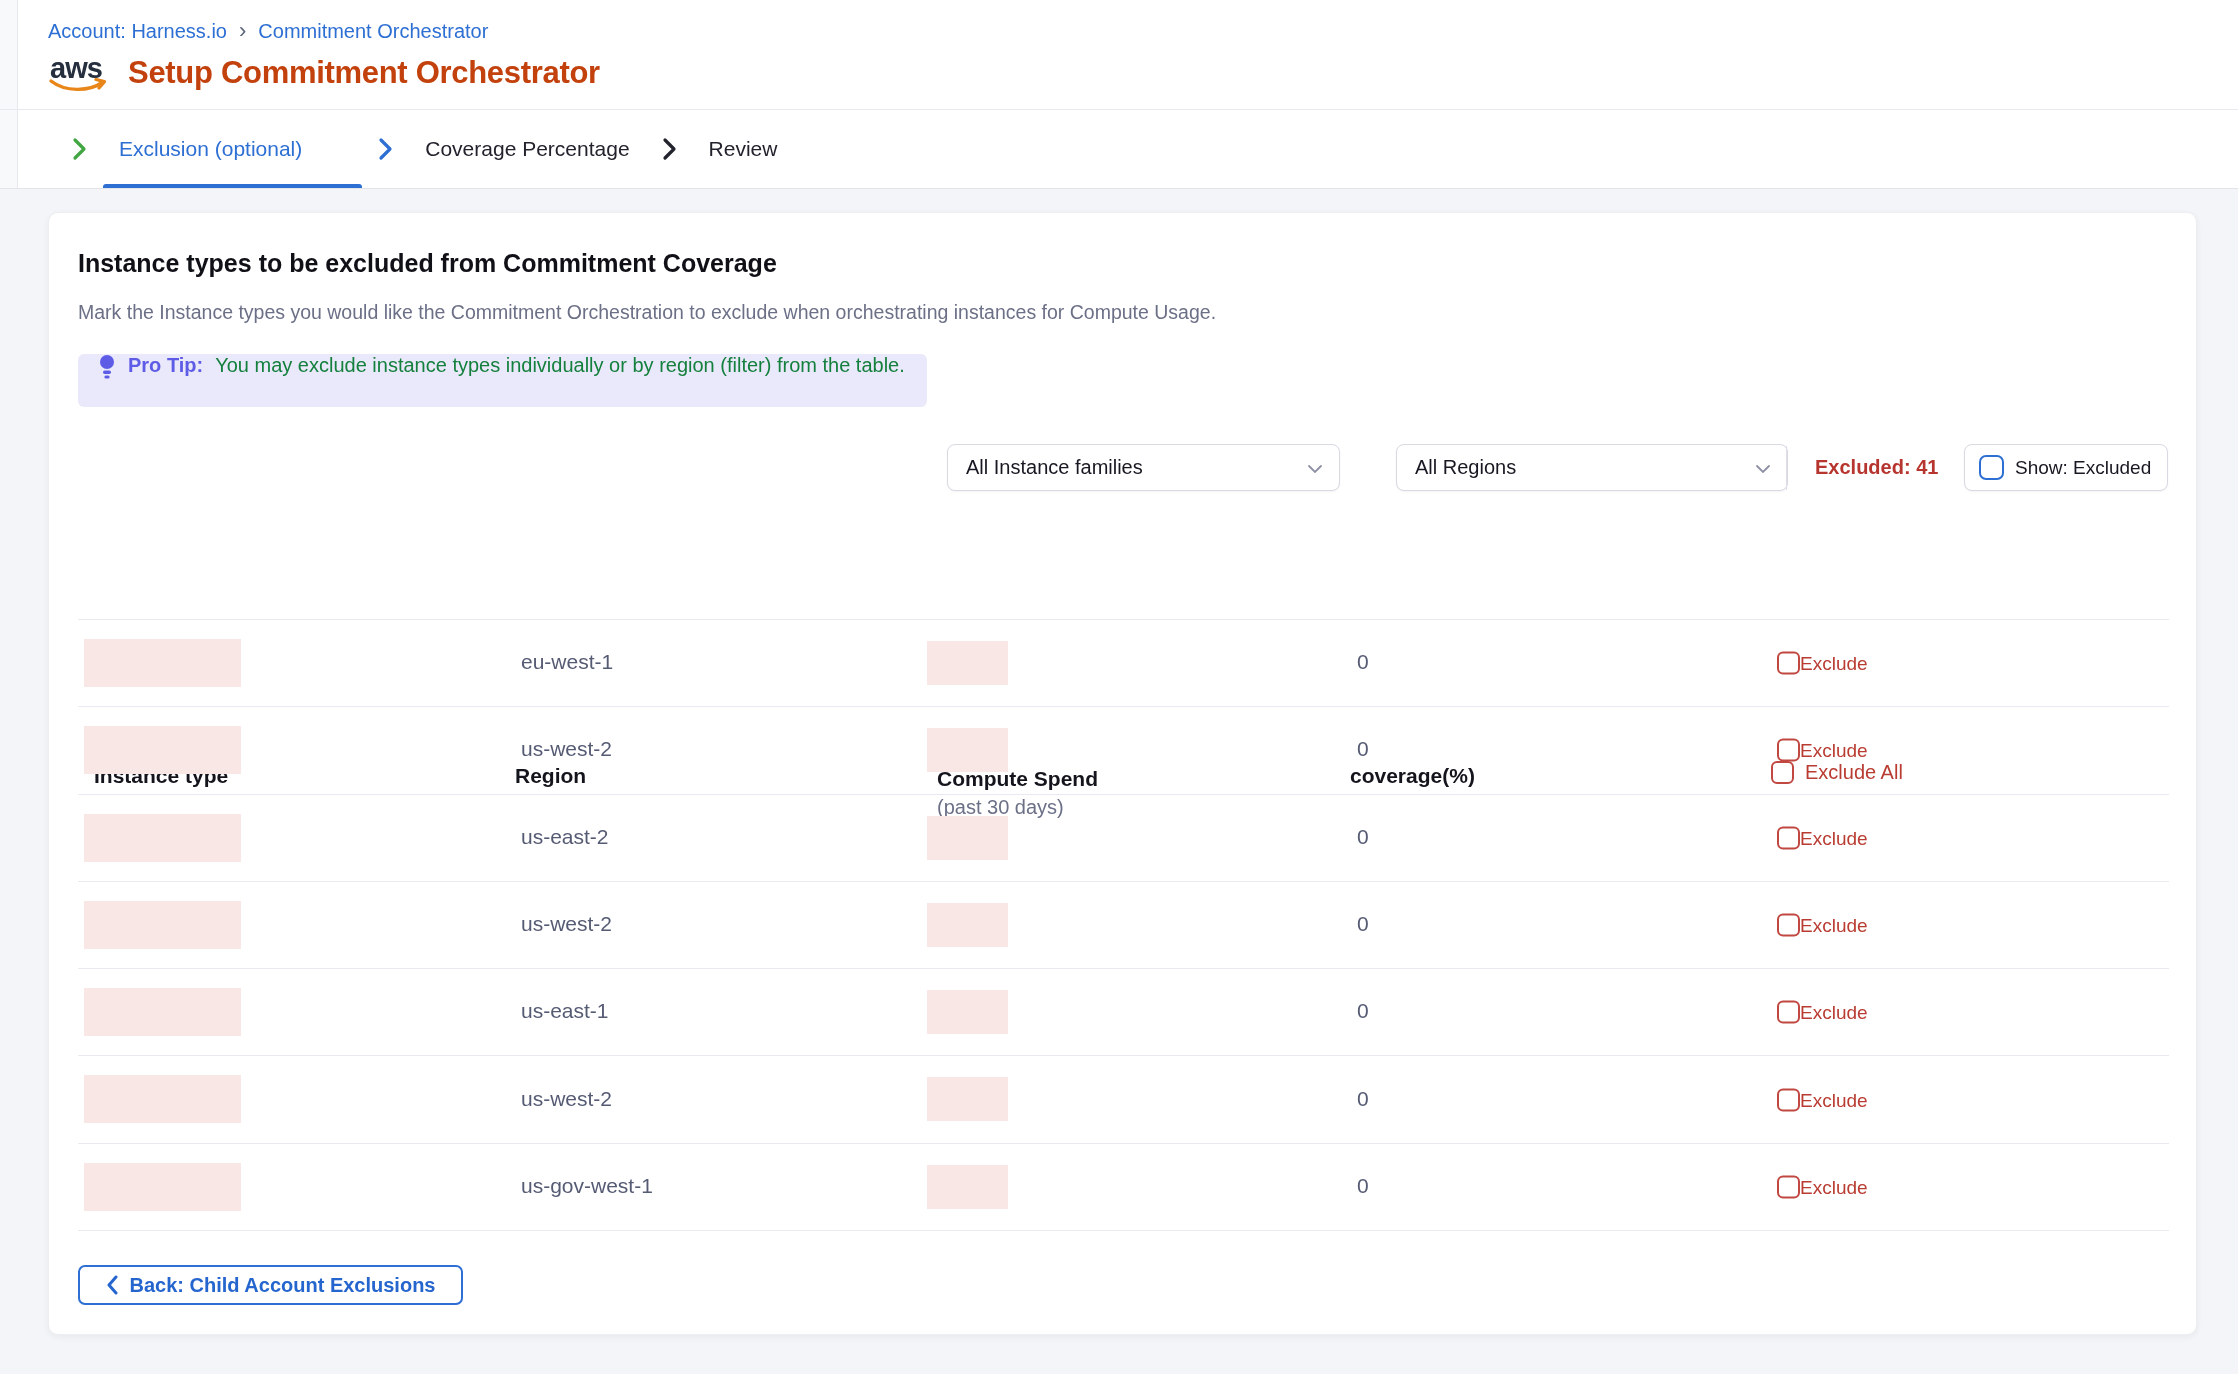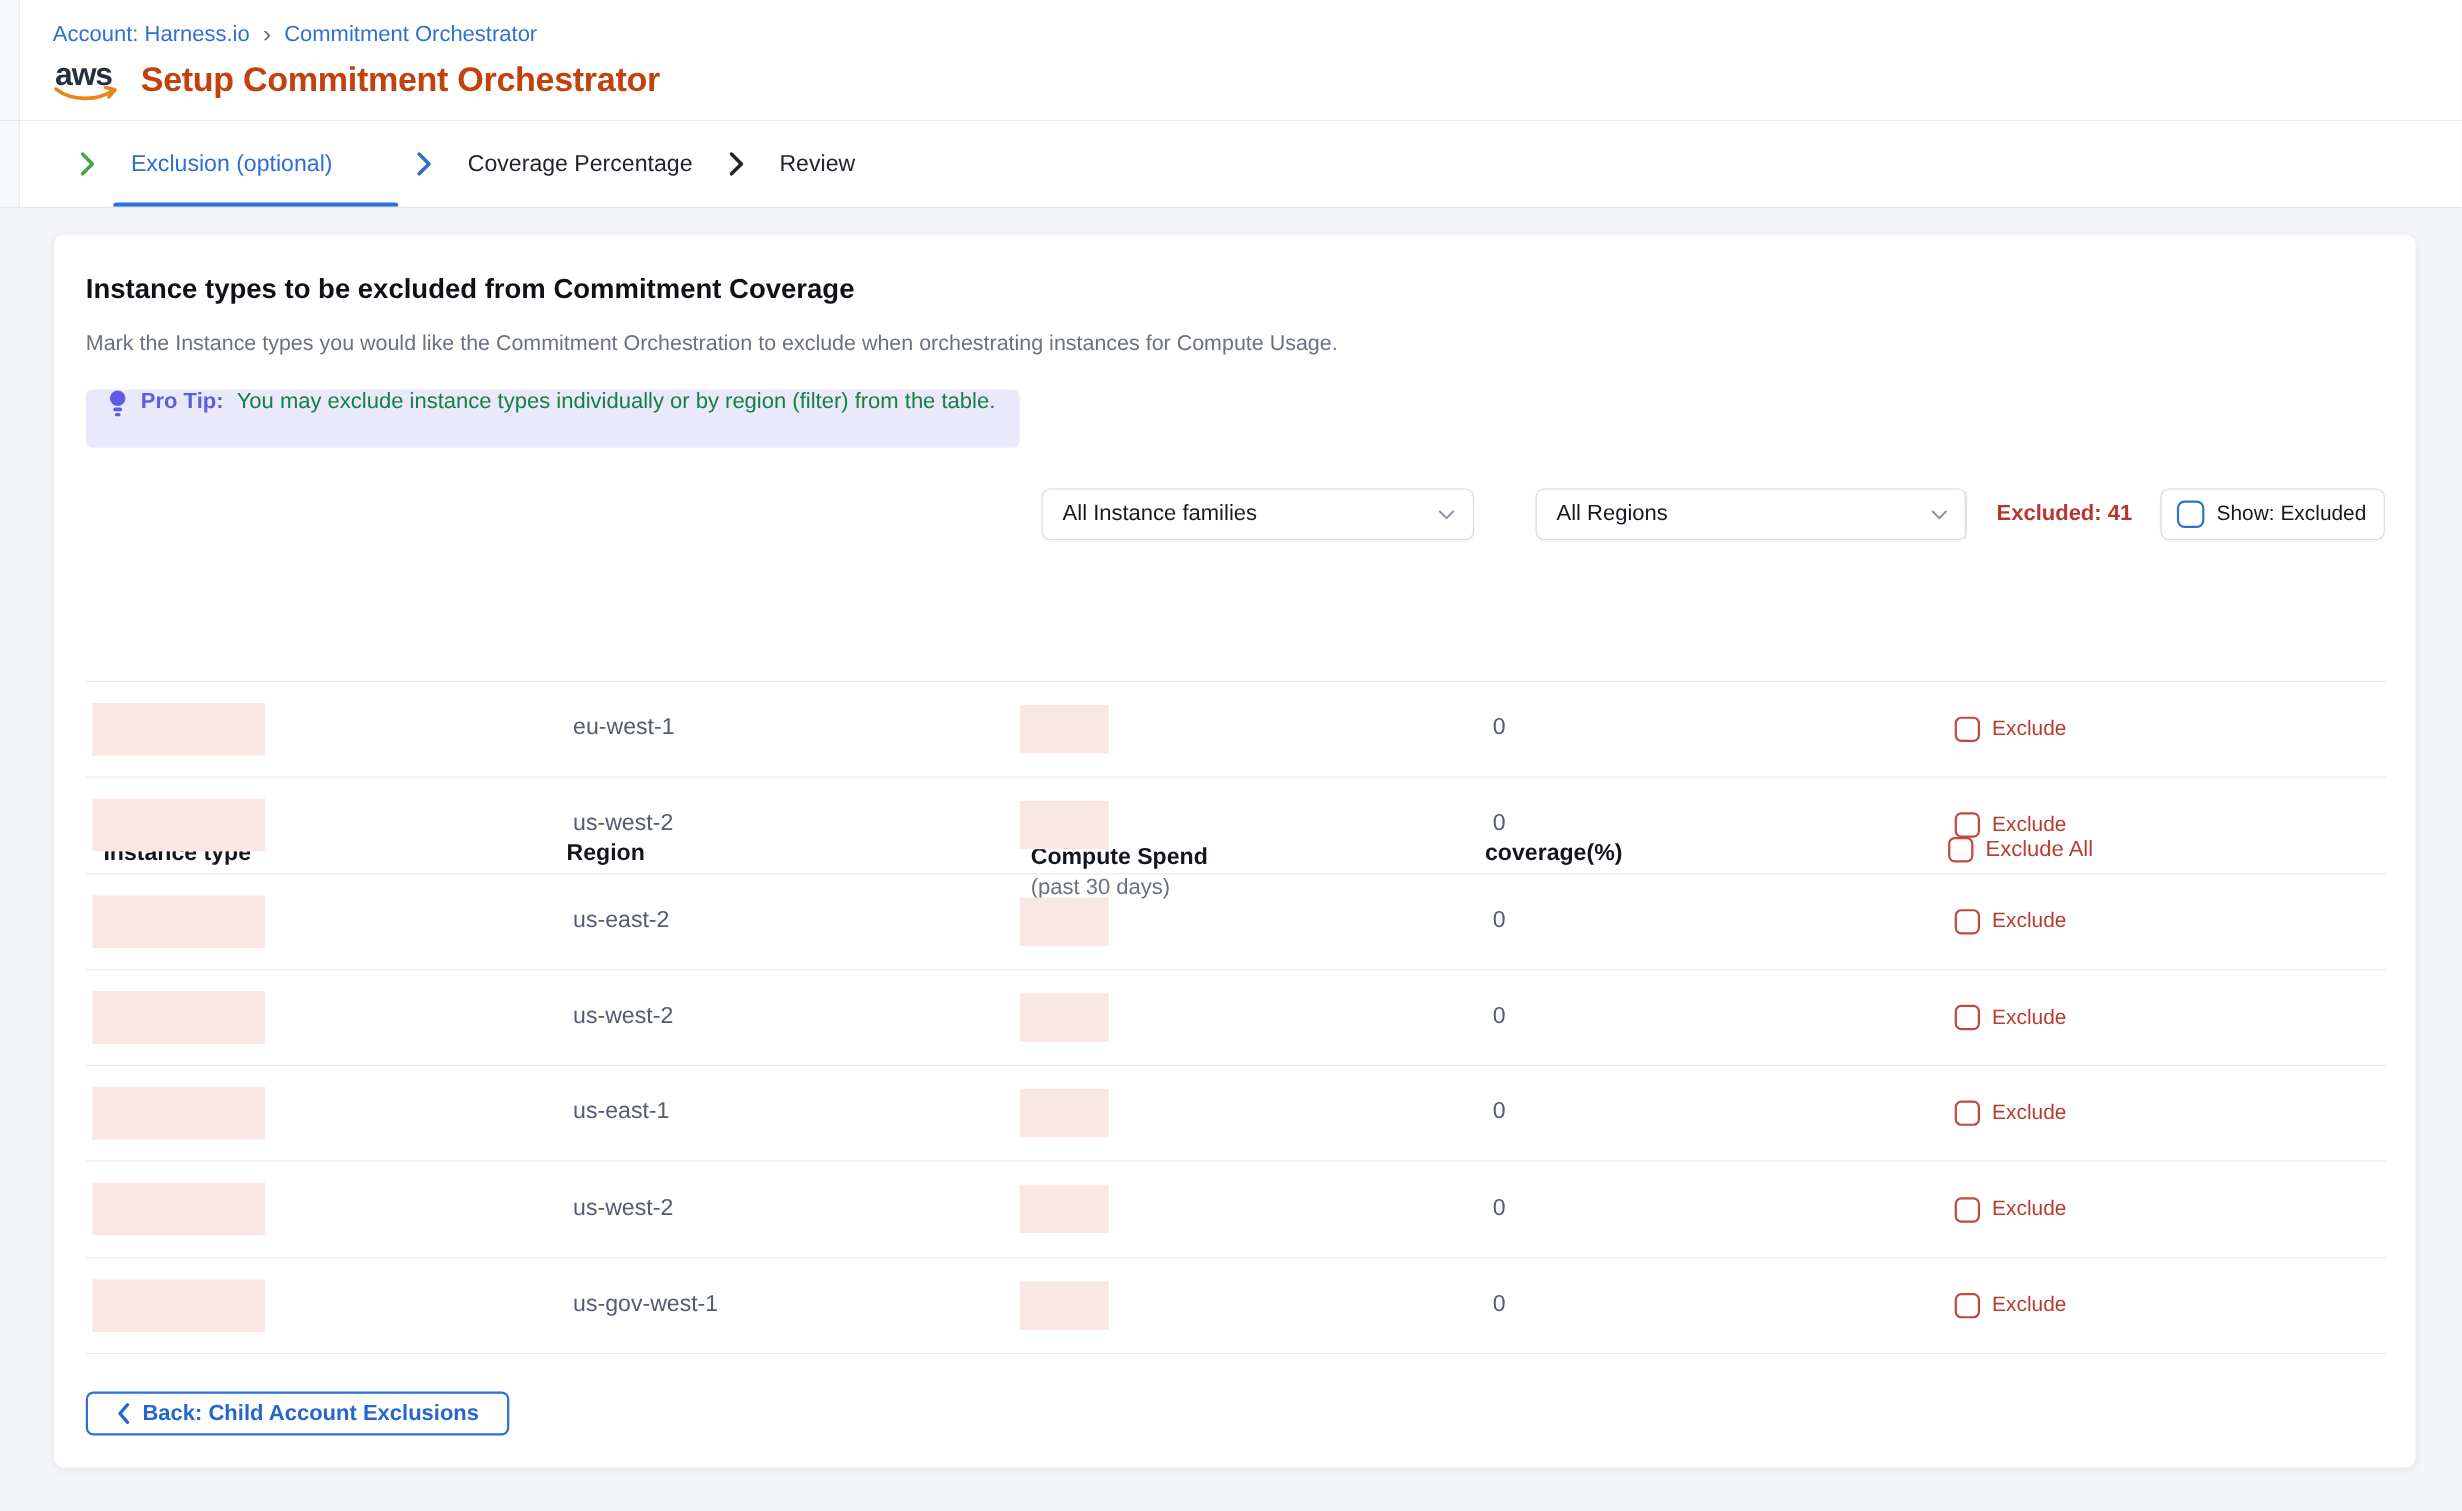--- a/index.html
+++ b/index.html
@@ -61,21 +61,21 @@
 
   
   .table-rows { position:absolute; left:29px; top:406px; width:2091px; border-top:1.5px solid #e9eaf1; }
   .trow { position:relative; height:87.3px; border-bottom:1.5px solid #e9eaf1; }
   .redact { position:absolute; background:#f9e7e5; }
   .redact-instance { left:6px; top:19px; width:157px; height:48px; }
   .redact-spend { left:849px; top:21px; width:81px; height:44px; }
   .cell { position:absolute; font-size:21px; color:#565b74; top:50%; transform:translateY(-56%); }
   .cell-region { left:443px; }
   .cell-coverage { left:1279px; }
-  .exclude-wrap { position:absolute; left:1699px; top:50%; transform:translateY(-50%); display:flex; align-items:center; gap:11px; }
+  .exclude-wrap { position:absolute; left:1699px; top:50%; transform:translateY(-50%); display:flex; align-items:flex-end; }
   .exclude-label { font-size:19px; color:#b93c32; }
 
   
   .back-btn { position:absolute; left:29px; top:1052px; width:385px; height:40px; background:#fff; border:2px solid #2d6fd3; border-radius:7px; display:flex; align-items:center; justify-content:center; gap:12px; font-size:20px; font-weight:700; color:#2565ce; cursor:pointer; }
 </style>
 </head>
 <body>
 
 <div id="app">
 

